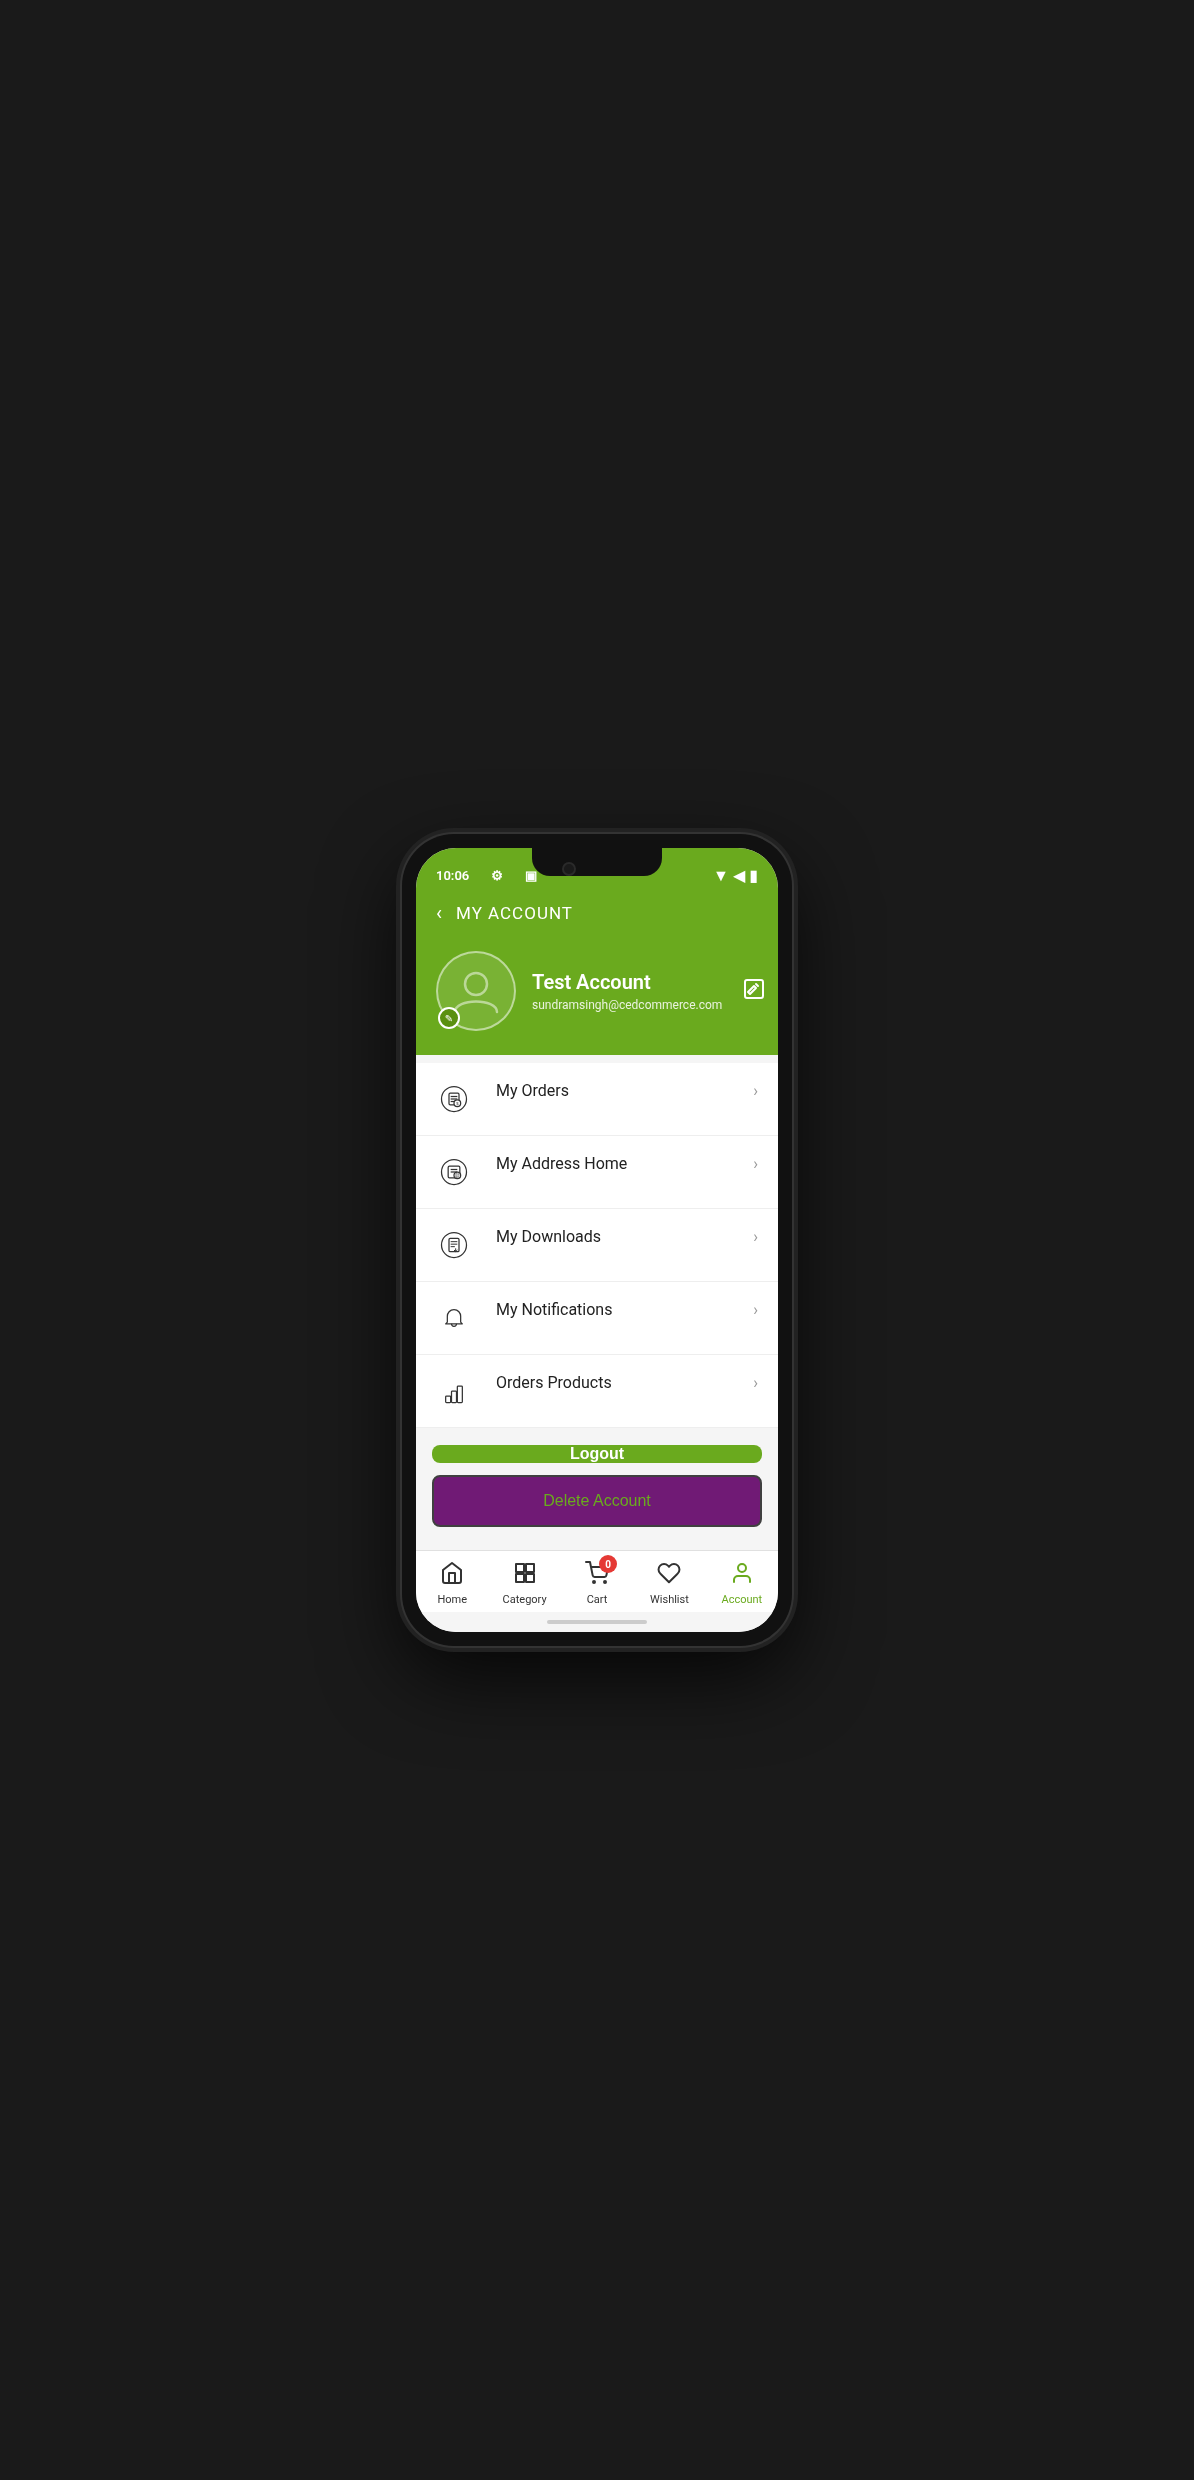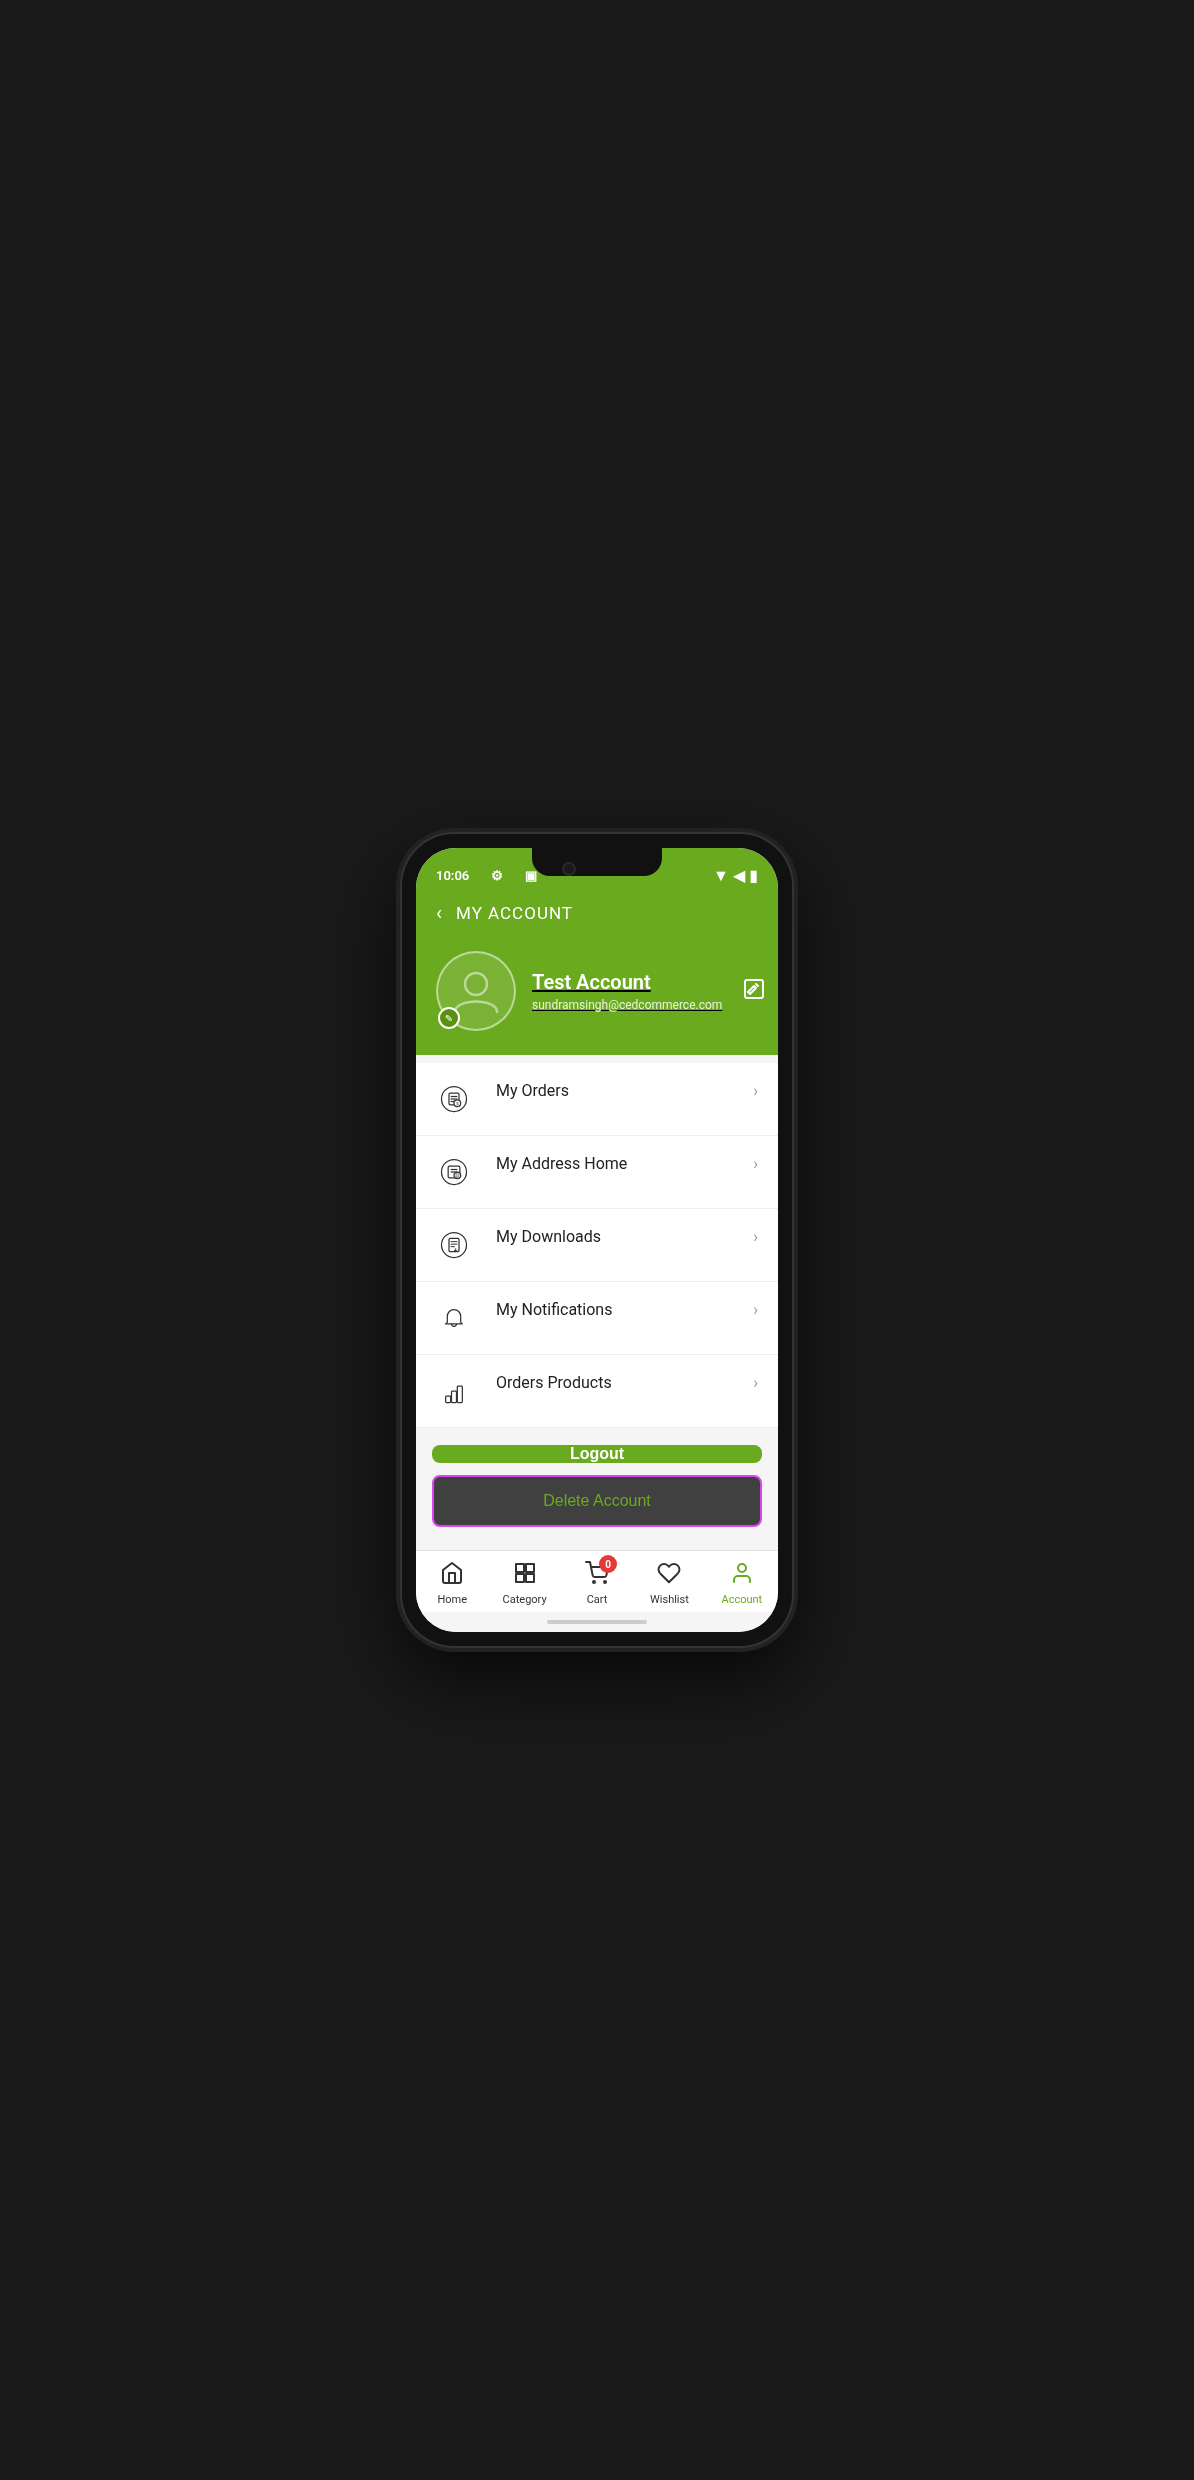--- a/index.html
+++ b/index.html
@@ -155,21 +155,20 @@
       border: 2px solid white;
     }
 
     .edit-avatar-icon {
       color: white;
       font-size: 10px;
     }
 
     .profile-info {
       flex: 1;
-      text-decoration: underline;
     }
 
     .profile-name {
       color: white;
       font-size: 20px;
       font-weight: 600;
       margin-bottom: 4px;
     }
 
     .profile-email {
@@ -248,23 +247,23 @@
       border-radius: 8px;
       font-size: 16px;
       font-weight: 600;
       cursor: pointer;
       margin-bottom: 12px;
     }
 
     .delete-btn {
       width: 100%;
       padding: 15px;
-      background: #404040;
+      background: #701a75;
       color: #6aaa1e;
-      border: 2px solid #d946ef;
+      border: 2px solid #404040;
       border-radius: 8px;
       font-size: 16px;
       font-weight: 500;
       cursor: pointer;
     }
 
     
     .bottom-nav {
       background: white;
       border-top: 1px solid #e0e0e0;

